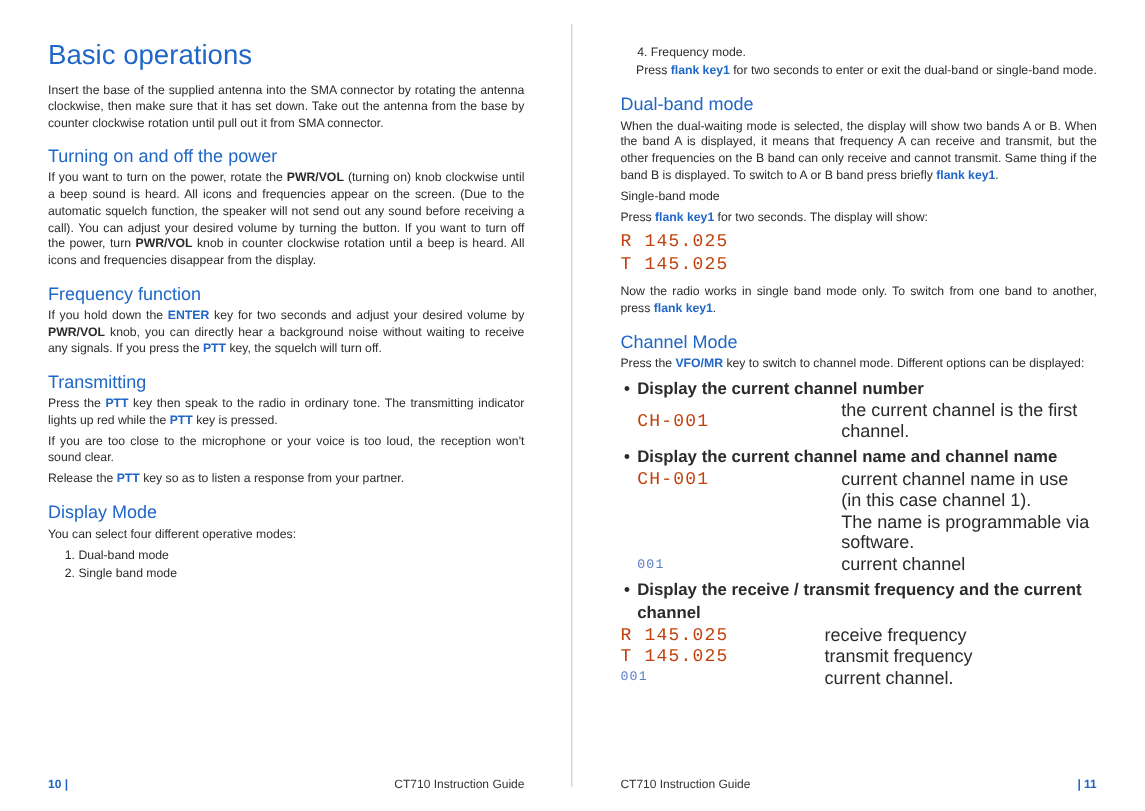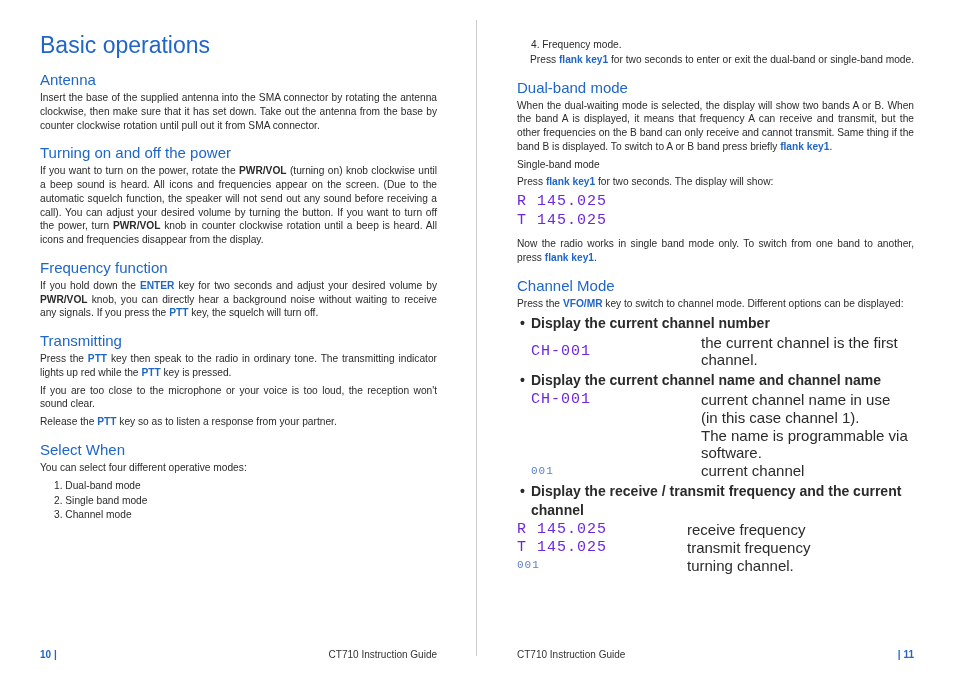--- a/index.html
+++ b/index.html
@@ -65,21 +65,21 @@
   .bullet-item::before {
     content: "•";
     position: absolute;
     left: 3px;
   }
   .bold { font-weight: 700; }
   .key { font-weight: 700; color: #1f66c7; }
   .lcd {
     font-family: "Courier New", monospace;
     font-size: 15px;
-    color: #6d28d9;
+    color: #c2410c;
     letter-spacing: 1px;
     margin: 2px 0;
     padding-left: 14px;
   }
   .lcd-small {
     font-family: "Courier New", monospace;
     font-size: 11px;
     color: #5b7fc7;
     letter-spacing: 1px;
     padding-left: 14px;
@@ -106,21 +106,20 @@
 </style>
 </head>
 <body>
 
 <div class="spread">
 
   <div class="page">
     <div class="divider"></div>
     <h1>Basic operations</h1>
 
-    <h2>Antenna</h2>
     <p>Insert the base of the supplied antenna into the SMA connector by rotating the antenna clockwise, then make sure that it has set down. Take out the antenna from the base by counter clockwise rotation until pull out it from SMA connector.</p>
 
     <h2>Turning on and off the power</h2>
     <p>
       <span>If you want to turn on the power, rotate the </span><span class="bold">PWR/VOL</span><span> (turning on) knob clockwise until a beep sound is heard. All icons and frequencies appear on the screen. (Due to the automatic squelch function, the speaker will not send out any sound before receiving a call). You can adjust your desired volume by turning the button. If you want to turn off the power, turn </span><span class="bold">PWR/VOL</span><span> knob in counter clockwise rotation until a beep is heard. All icons and frequencies disappear from the display.</span>
     </p>
 
     <h2>Frequency function</h2>
     <p>
       <span>If you hold down the </span><span class="key">ENTER</span><span> key for two seconds and adjust your desired volume by </span><span class="bold">PWR/VOL</span><span> knob, you can directly hear a background noise without waiting to receive any signals. If you press the </span><span class="key">PTT</span><span> key, the squelch will turn off.</span>
@@ -128,25 +127,24 @@
 
     <h2>Transmitting</h2>
     <p>
       <span>Press the </span><span class="key">PTT</span><span> key then speak to the radio in ordinary tone. The transmitting indicator lights up red while the </span><span class="key">PTT</span><span> key is pressed.</span>
     </p>
     <p>If you are too close to the microphone or your voice is too loud, the reception won't sound clear.</p>
     <p>
       <span>Release the </span><span class="key">PTT</span><span> key so as to listen a response from your partner.</span>
     </p>
 
-    <h2>Select When</h2>
+    <h2>Display Mode</h2>
     <p style="text-align:left;">You can select four different operative modes:</p>
     <div class="list-item">1.   Dual-band mode</div>
     <div class="list-item">2.   Single band mode</div>
-    <div class="list-item">3.   Channel mode</div>
 
     <div class="footer">
       <span class="pg-num">10 |</span>
       <span class="guide">CT710 Instruction Guide</span>
     </div>
   </div>
 
   <div class="page">
     <div class="list-item" style="margin-top:6px;">4.   Frequency mode.</div>
     <p style="text-align:right;">
@@ -200,21 +198,21 @@
     <div class="row">
       <div class="lcd" style="padding-left:0;">R 145.025</div>
       <div class="desc">receive frequency</div>
     </div>
     <div class="row">
       <div class="lcd" style="padding-left:0;">T 145.025</div>
       <div class="desc">transmit frequency</div>
     </div>
     <div class="row">
       <div class="lcd-small" style="padding-left:0;">001</div>
-      <div class="desc">turning channel.</div>
+      <div class="desc">current channel.</div>
     </div>
 
     <div class="footer">
       <span class="guide">CT710 Instruction Guide</span>
       <span class="pg-num">| 11</span>
     </div>
   </div>
 </div>
 
 </body></html>

